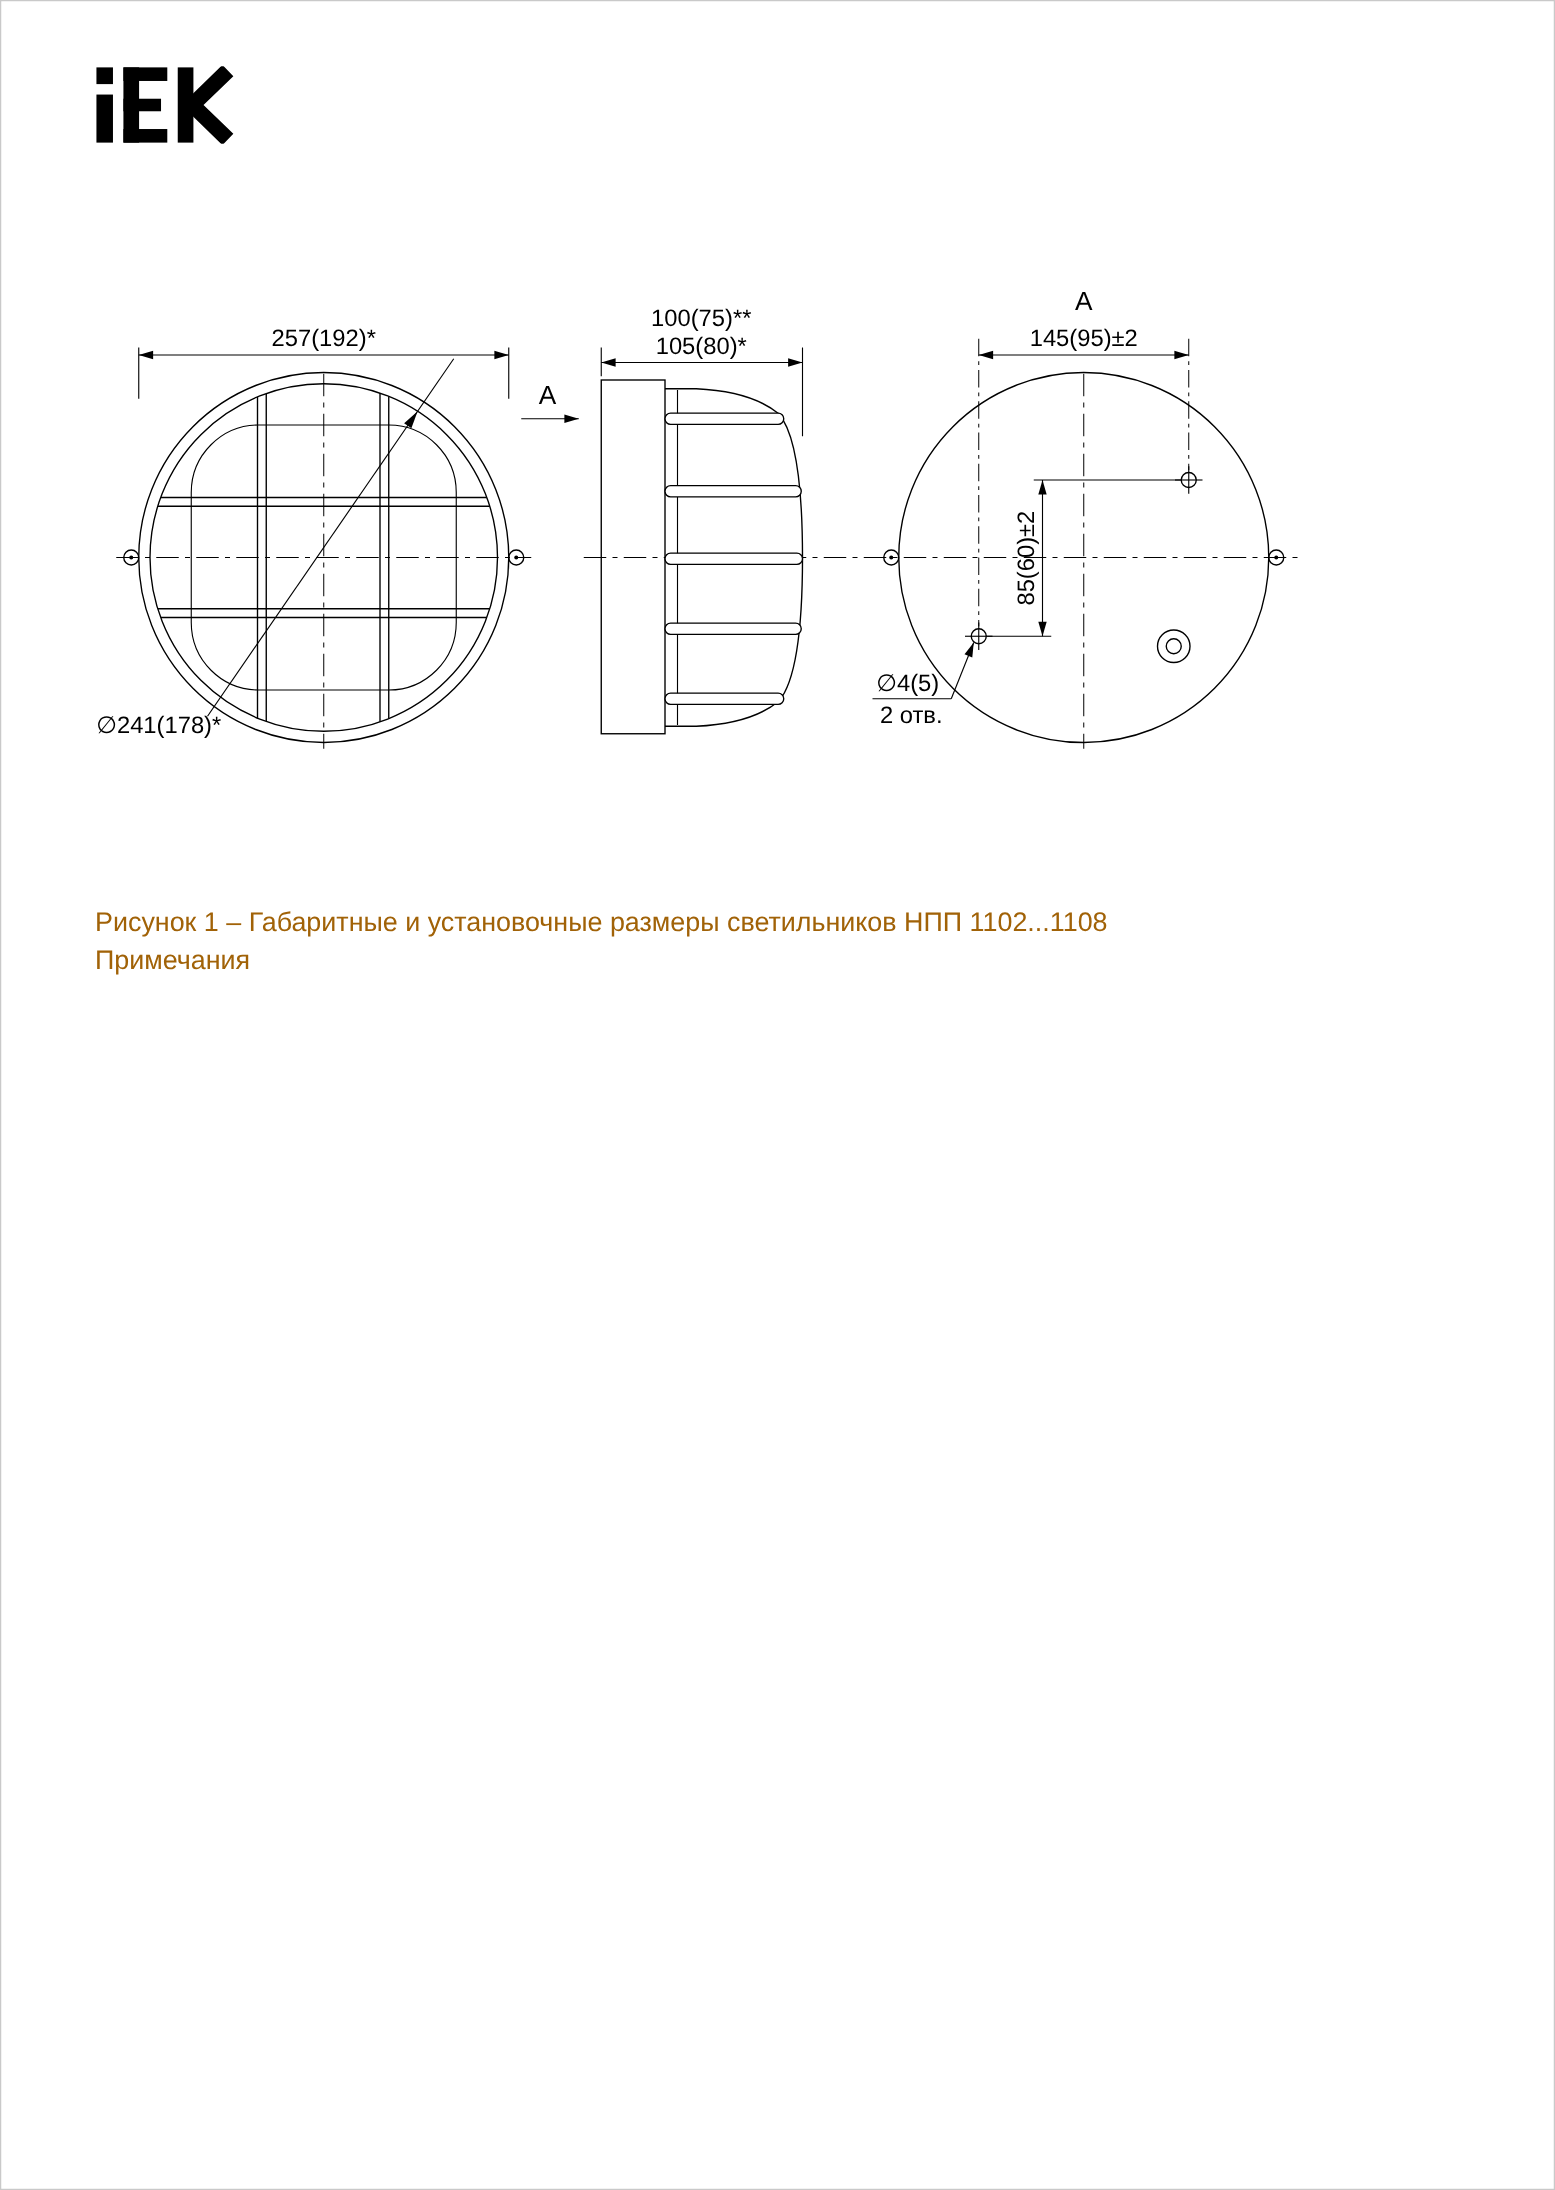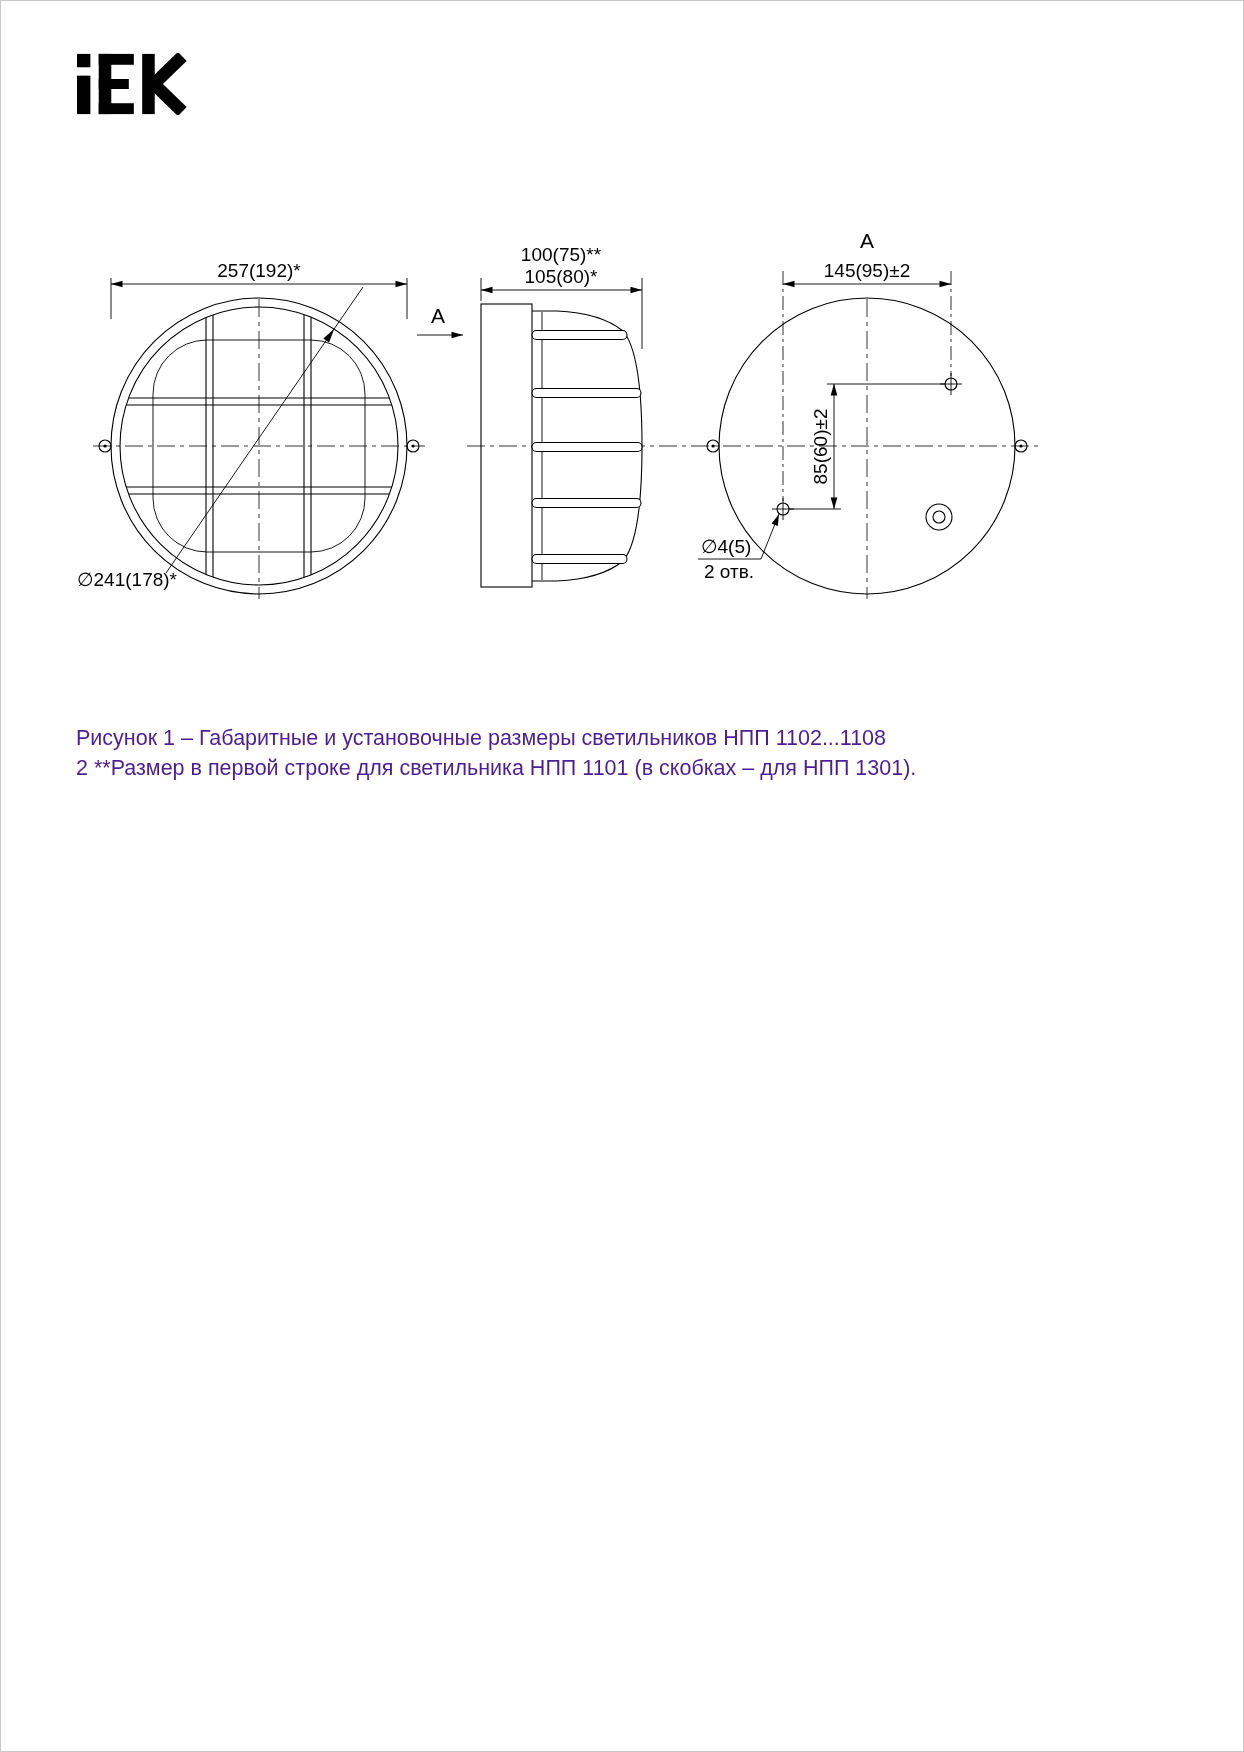--- a/index.html
+++ b/index.html
@@ -20,21 +20,21 @@
   .rib  { stroke:#000; stroke-width:1.1; fill:#fff; }
   .dim  { stroke:#000; stroke-width:0.9; fill:none; }
   .thin { stroke:#000; stroke-width:0.9; fill:none; }
   .cl   { stroke:#000; stroke-width:0.8; fill:none; stroke-dasharray:18 5 4 5; }
   .ext  { stroke:#000; stroke-width:0.8; fill:none; stroke-dasharray:14 4 3 4; }
   .dimtxt  { font-family:"Liberation Sans",sans-serif; font-size:19px; fill:#000; }
   .viewtxt { font-family:"Liberation Sans",sans-serif; font-size:21px; fill:#000; }
 
   .caption-block {
     position:absolute; left:75px; top:722px; width:1110px;
-    font-size:21.5px; color:#4c1d95; line-height:30px;
+    font-size:21.5px; color:#a16207; line-height:30px;
   }
   .caption-block p { margin:0; }
 </style>
 </head>
 <body>
 
 <div class="page">
 
   <div class="logo">
     <svg width="112" height="62" viewBox="0 0 134 72">
@@ -177,16 +177,16 @@
         <text class="dimtxt" x="700" y="552" text-anchor="start">∅4(5)</text>
         <line class="thin" x1="697" y1="558" x2="760" y2="558"></line>
         <line class="thin" x1="760" y1="558" x2="778" y2="513" marker-end="url(#arrE)"></line>
         <text class="dimtxt" x="703" y="577" text-anchor="start">2 отв.</text>
       </g>
     </g>
   </svg>
 
   <div class="caption-block">
     <p>Рисунок 1 – Габаритные и установочные размеры светильников НПП 1102...1108</p>
-    <p>2 **Размер в первой строке для светильника НПП 1101 (в скобках – для НПП 1301).</p>
+    <p>Примечания</p>
   </div>
 
 </div>
 
 </body></html>

